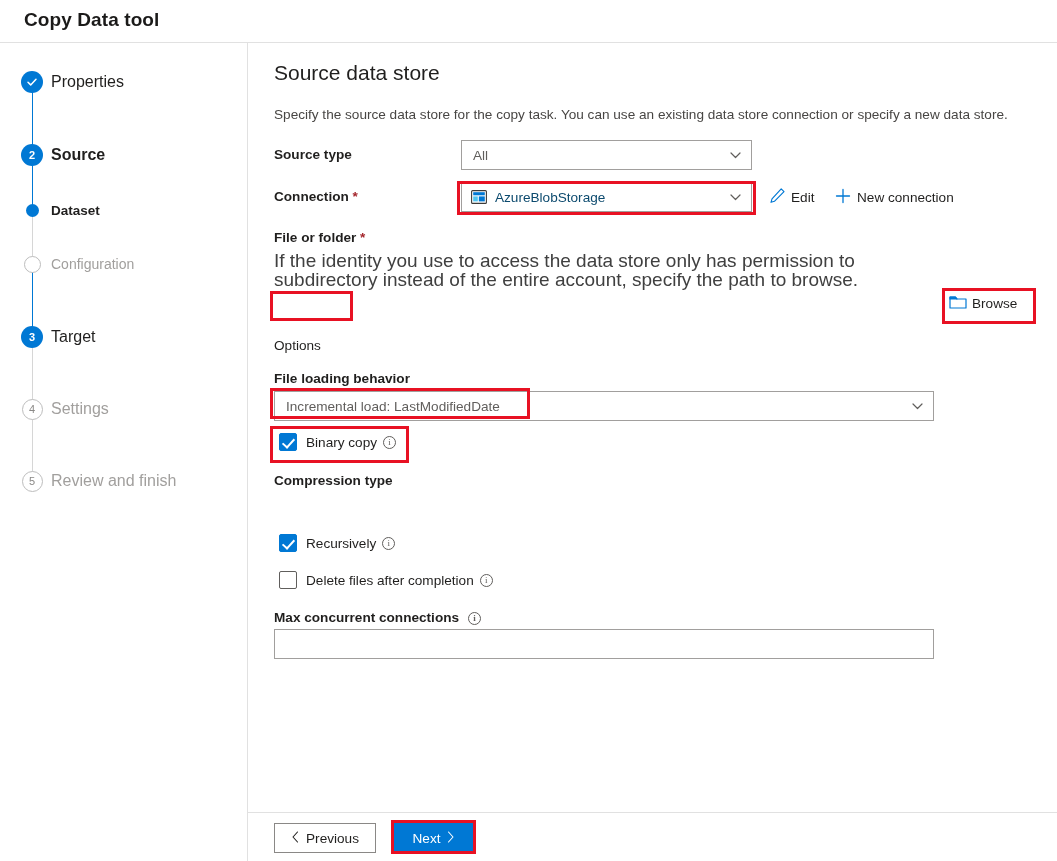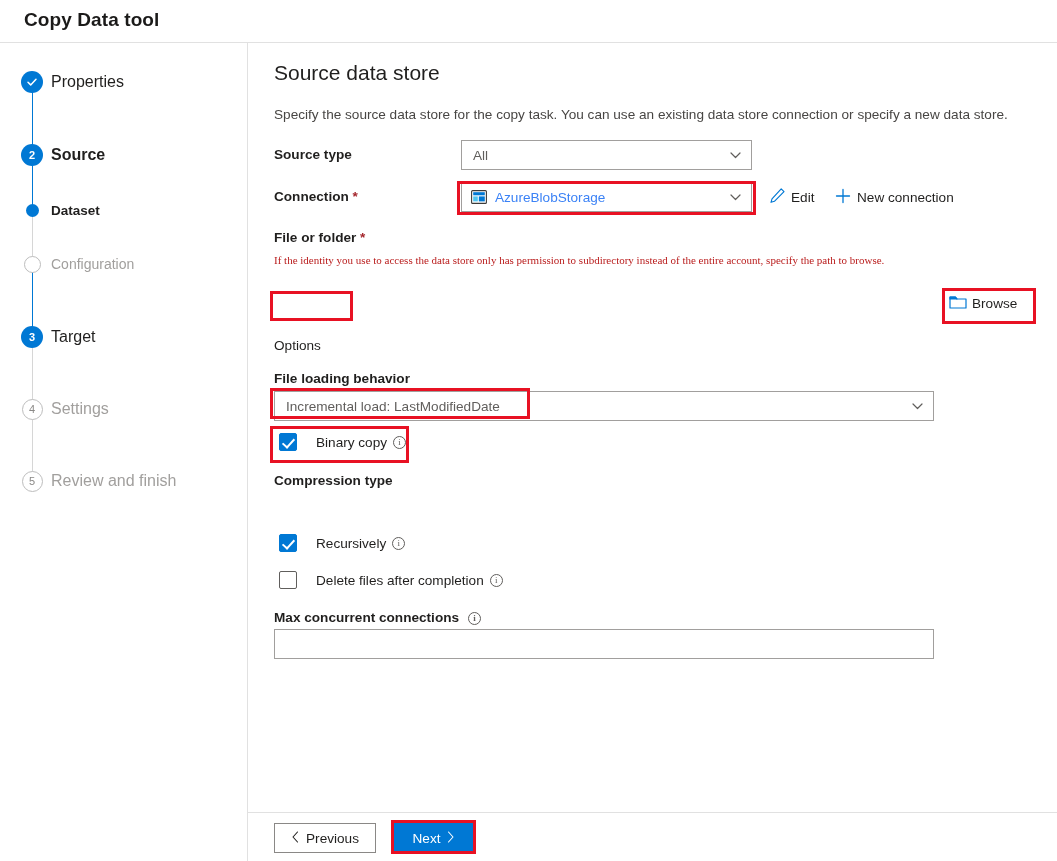--- a/index.html
+++ b/index.html
@@ -79,51 +79,51 @@
   .page-desc {
     position: absolute; left: 26px; top: 63px; width: 790px;
     font-size: 13.6px; color: #484644; line-height: 18px;
   }
 
   .field-label {
     position: absolute; font-size: 13.6px; font-weight: 600; color: #201f1e;
   }
   .req { color: #a4262c; font-weight: 600; }
   .help-text {
-    position: absolute; font-size: 11px; color: #b91c1c; line-height: 19px; font-family: Liberation Serif, serif;
+    position: absolute; font-size: 19px; color: #404040; line-height: 19px;
   }
   .section-label {
     position: absolute; font-size: 13.6px; font-weight: 400; color: #201f1e;
   }
 
   .ctrl {
     position: absolute; height: 30px;
     border: 1px solid #a19f9d; background: #fff;
     font-size: 13.6px; color: #201f1e;
     display: flex; align-items: center;
   }
-  .ctrl .val { padding-left: 11px; color: #3b82f6; white-space: nowrap; overflow: hidden; }
+  .ctrl .val { padding-left: 11px; color: #0c4a6e; white-space: nowrap; overflow: hidden; }
   .ctrl .val.placeholder { color: #605e5c; }
   .chev {
     position: absolute; right: 9px; top: 50%; transform: translateY(-50%);
     width: 13px; height: 13px;
   }
   .chev svg { display: block; }
 
   .blob-icon {
     position: absolute; left: 9px; top: 50%; transform: translateY(-50%);
     width: 16px; height: 14px;
   }
 
   .linkbtn {
     position: absolute; display: flex; align-items: center; gap: 5px;
     font-size: 13.6px; color: #201f1e; cursor: pointer;
   }
 
-  .chk-row { position: absolute; display: flex; align-items: center; gap: 10px; }
+  .chk-row { position: absolute; display: flex; align-items: center; }
   .chkbox {
     width: 18px; height: 18px; border: 1.3px solid #605e5c; background: #fff;
     border-radius: 2px; position: relative; flex: none;
   }
   .chkbox.on { background: #0078d4; border-color: #0078d4; }
   .chkbox.on::after {
     content: ""; position: absolute; left: 5px; top: 2px;
     width: 5px; height: 10px; border: solid #fff; border-width: 0 2px 2px 0;
     transform: rotate(42deg);
   }

